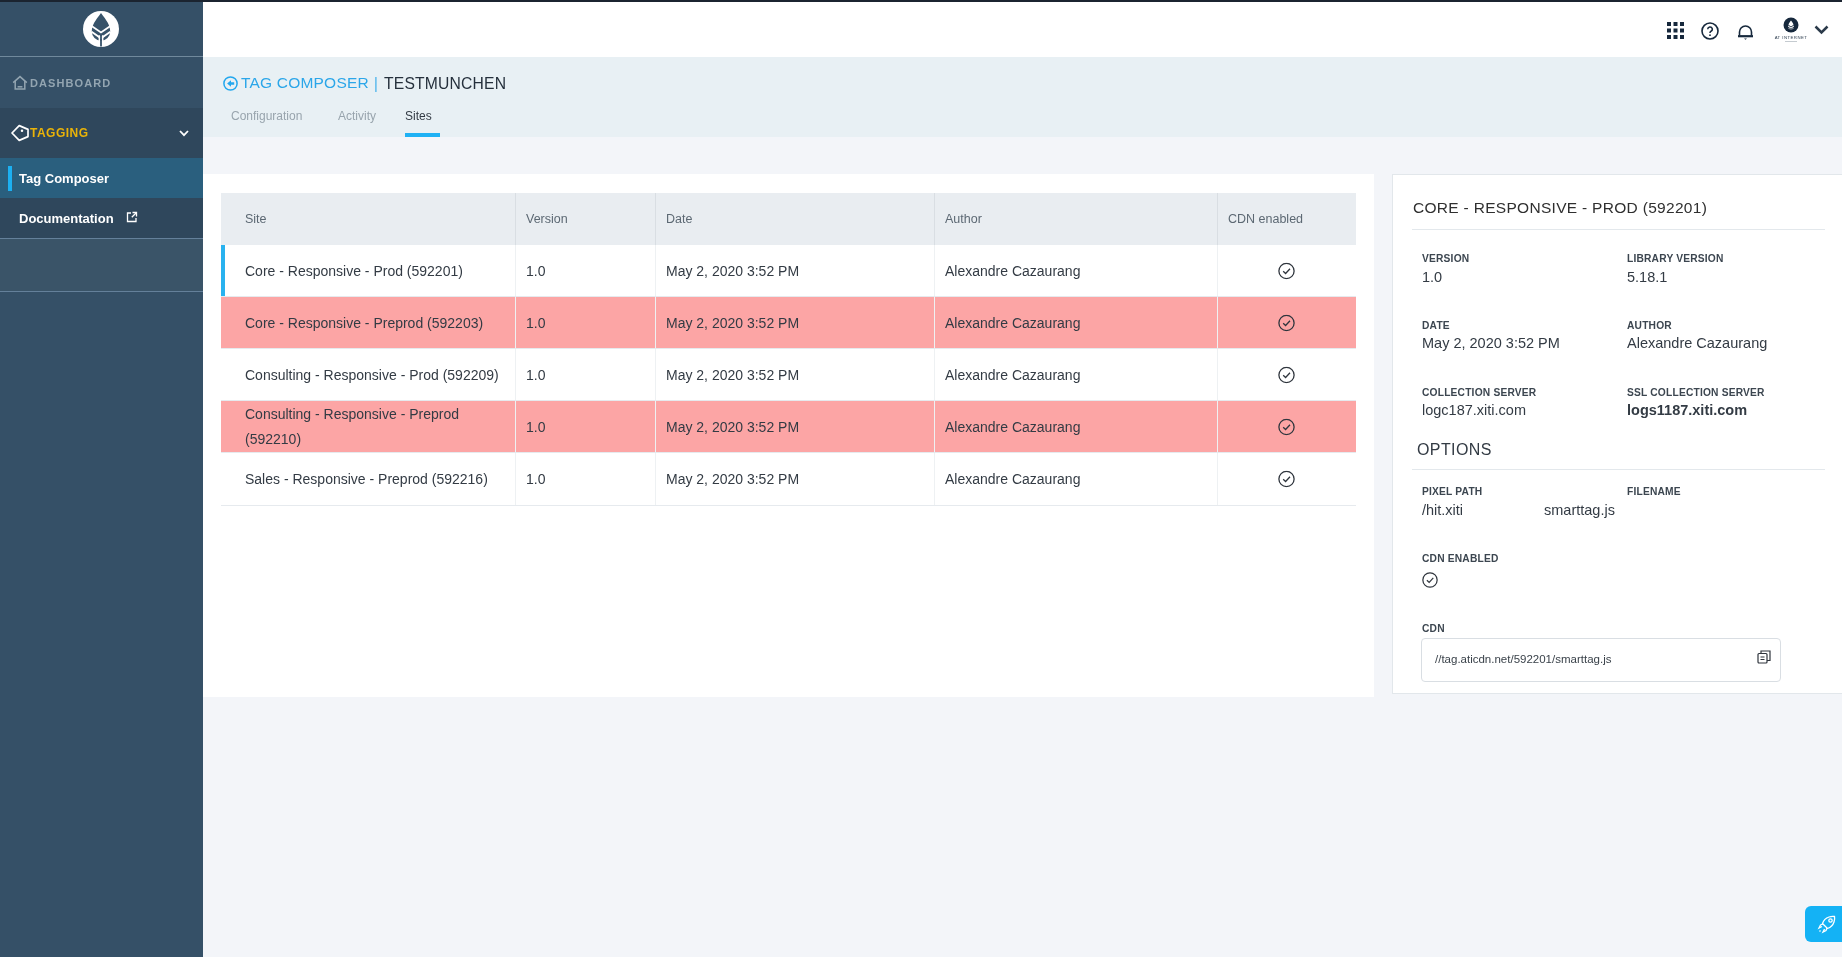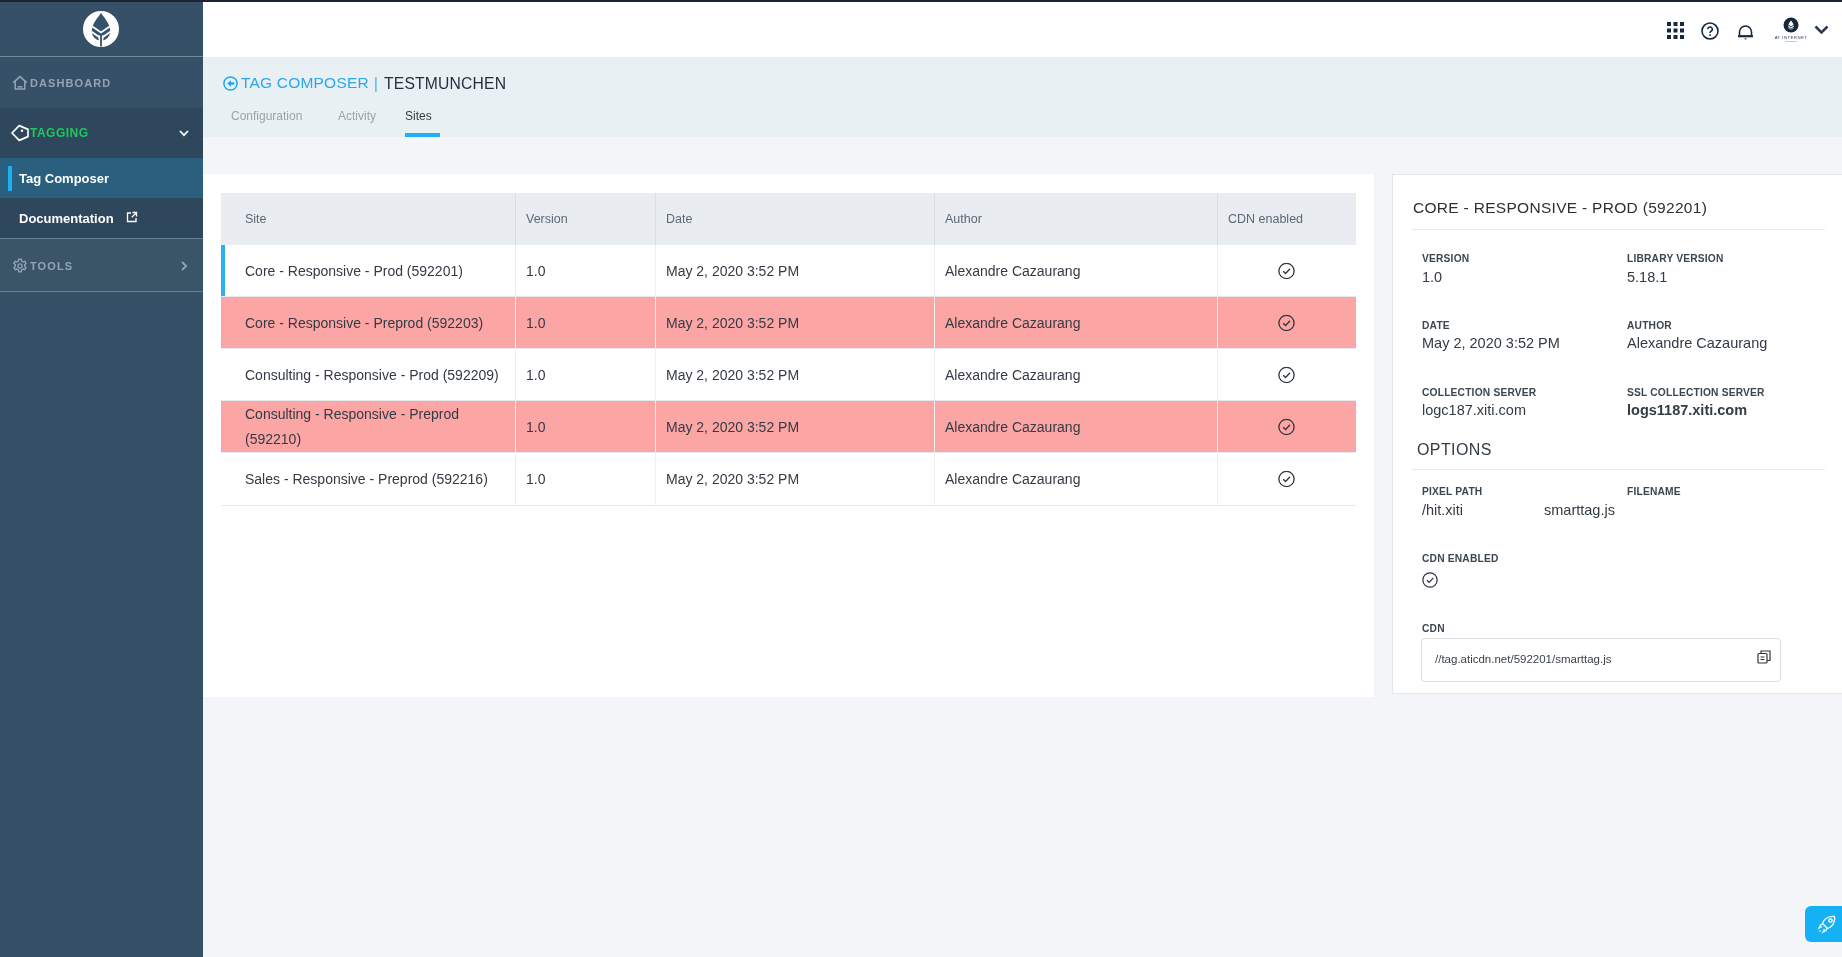--- a/index.html
+++ b/index.html
@@ -100,50 +100,40 @@
         <path d="M6.6 12.8 H11.4"></path>
     </svg>
     <span class="navlabel">DASHBOARD</span>
   </div>
 
   <div id="nav-tagging" class="navitem">
     <svg class="navicon" viewBox="0 0 18 18" fill="none" stroke="#fff" stroke-width="1.7" stroke-linejoin="round">
       <path d="M8.2 1.6 L1 9 L8.2 16.4 L17 12.6 L17 5.4 Z"></path>
       <circle cx="11" cy="6.7" r="1.25" fill="#fff" stroke="none"></circle>
     </svg>
-    <span class="navlabel" style="color:#22c55e; font-size:12px; letter-spacing:0.5px;">TAGGING</span>
+    <span class="navlabel" style="color:#eab308; font-size:12px; letter-spacing:0.5px;">TAGGING</span>
     <svg class="navchev" viewBox="0 0 12 12" fill="none" stroke="#fff" stroke-width="1.8">
       <path d="M2 4 L6 8.2 L10 4"></path>
     </svg>
   </div>
 
   <div id="activebar" class="abs"></div>
   <div id="nav-tagcomposer" class="navitem">
       <span class="navlabel2">Tag Composer</span>
     </div>
 
   <div id="nav-doc" class="navitem">
       <span class="navlabel2">Documentation</span>
     </div>
   <svg id="docicon" viewBox="0 0 12 12" fill="none" stroke="#fff" stroke-width="1.3">
     <path d="M5 2 H1.5 V10.5 H10 V7"></path>
     <path d="M6.5 1.5 H10.5 V5.5"></path>
     <path d="M10.3 1.7 L5.8 6.2"></path>
   </svg>
 
-  <div id="nav-tools" class="navitem">
-    <svg class="navicon" viewBox="0 0 20 20" fill="none" stroke="#93a5b1" stroke-width="1.5">
-      <path d="M8.65 2.5 h2.7 l0.45 2.05 a5.8 5.8 0 0 1 1.55 0.9 l2-0.65 l1.35 2.35 l-1.55 1.4 a5.8 5.8 0 0 1 0 1.8 l1.55 1.4 l-1.35 2.35 l-2-0.65 a5.8 5.8 0 0 1-1.55 0.9 l-0.45 2.05 h-2.7 l-0.45-2.05 a5.8 5.8 0 0 1-1.55-0.9 l-2 0.65 l-1.35-2.35 l1.55-1.4 a5.8 5.8 0 0 1 0-1.8 l-1.55-1.4 l1.35-2.35 l2 0.65 a5.8 5.8 0 0 1 1.55-0.9 Z"></path>
-      <circle cx="10" cy="10" r="2.3"></circle>
-    </svg>
-    <span class="navlabel" style="font-size:11px;">TOOLS</span>
-    <svg class="navchev" viewBox="0 0 12 12" fill="none" stroke="#93a5b1" stroke-width="1.8">
-      <path d="M4 2 L8.2 6 L4 10"></path>
-    </svg>
-  </div>
 </div>
 
 <div id="topbar" class="abs">
   <svg class="tbicon" style="left:1464px;" width="17" height="17" viewBox="0 0 17 17" fill="#16283c">
     <rect x="0" y="0" width="4" height="4"></rect>
       <rect x="6.5" y="0" width="4" height="4"></rect>
       <rect x="13" y="0" width="4" height="4"></rect>
     <rect x="0" y="6.5" width="4" height="4"></rect>
       <rect x="6.5" y="6.5" width="4" height="4"></rect>
       <rect x="13" y="6.5" width="4" height="4"></rect>

